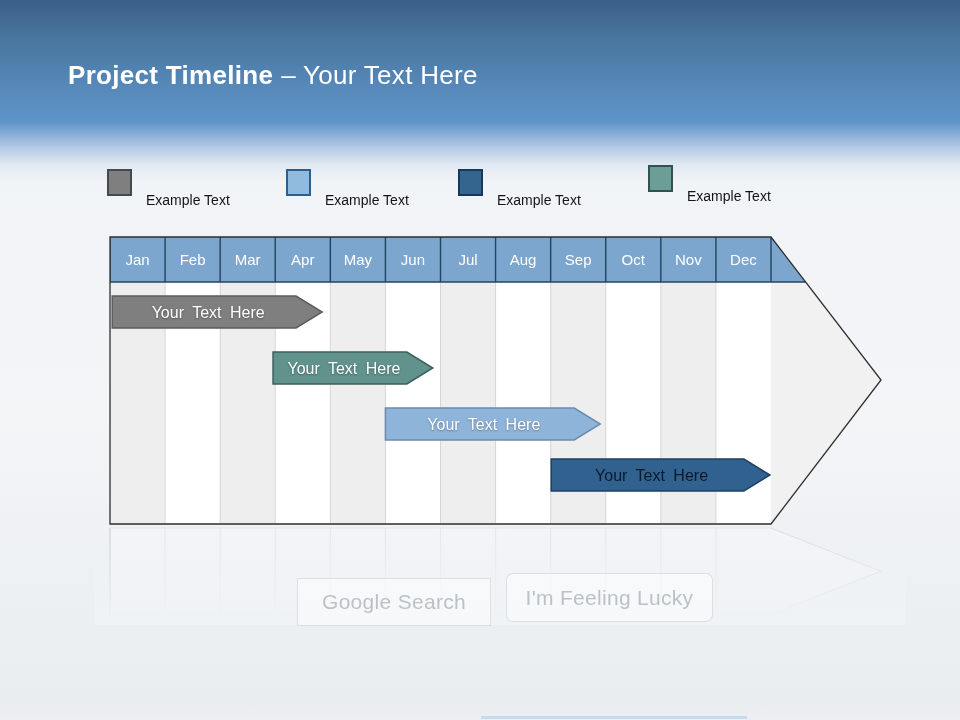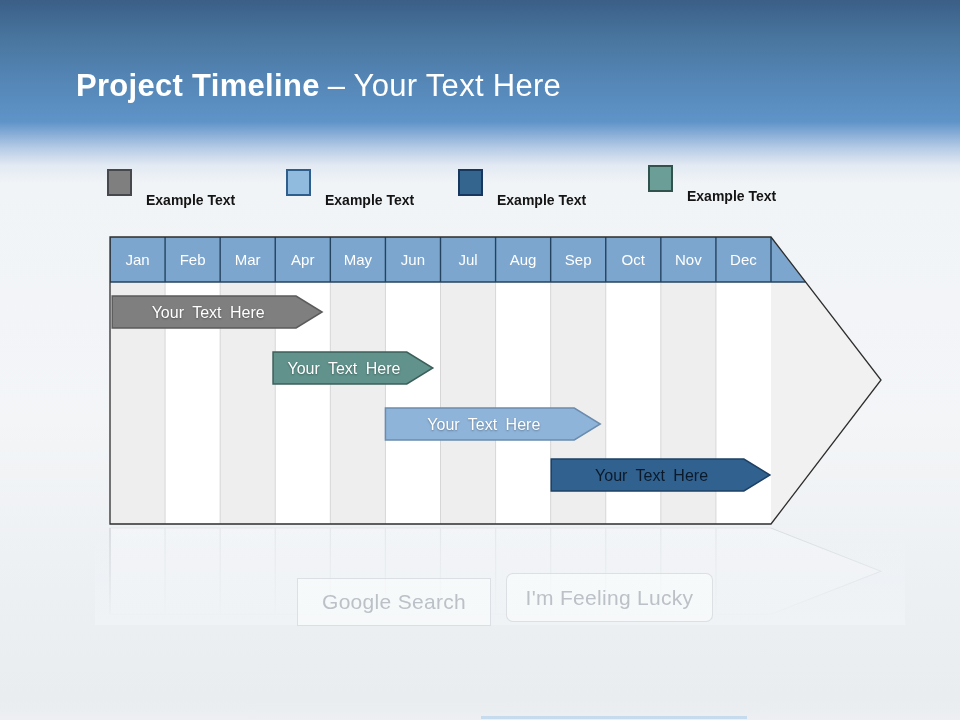--- a/index.html
+++ b/index.html
@@ -5,34 +5,34 @@
   html,body { margin:0; padding:0; }
   .slide {
     position:relative; width:960px; height:720px; overflow:hidden;
     font-family:"Liberation Sans", sans-serif;
     background: linear-gradient(180deg,
       #3b5f87 0%, #49769f 5.5%, #5688b9 12%, #5f94c8 16.9%,
       #7ea7d3 18.2%, #b7cce6 20.6%, #e3eaf3 23%, #f1f4f7 25.5%,
       #f3f5f7 58%, #e9edf0 97%, #edeff2 100%);
   }
   h1.slide-title {
-    position:absolute; left:68px; top:60px; margin:8px;
-    font-size:31px; color:#ffffff; font-weight:400; letter-spacing:0.3px;
+    position:absolute; left:68px; top:60px; margin:0;
+    font-size:26px; color:#ffffff; font-weight:400; letter-spacing:0.3px;
   }
   .t-bold { font-weight:700; }
   .t-light { font-weight:400; margin-left:8px; }
 
   .legend { position:absolute; left:0; top:0; width:960px; height:0; }
   .legend-item { position:absolute; display:flex; align-items:center; height:30px; }
   .legend-item:nth-of-type(1){ left:107px; top:167px; }
   .legend-item:nth-of-type(2){ left:286px; top:167px; }
   .legend-item:nth-of-type(3){ left:458px; top:167px; }
   .legend-item:nth-of-type(4){ left:648px; top:163px; }
   .swatch { width:25px; height:27px; border:2px solid #333; box-sizing:border-box; margin-right:14px; }
-  .legend-label { font-size:14px; font-weight:700; color:#141414;margin-top:35px; }
+  .legend-label { font-size:14px; font-weight:400; color:#141414;margin-top:35px; }
 
   #timeline-svg { position:absolute; left:0; top:0; }
   #timeline-svg text { font-family:"Liberation Sans", sans-serif; }
   #timeline-svg text.bar-text-shadow { text-shadow: 0 1.5px 2px rgba(0,0,0,0.35); }
 
   .watermark { position:absolute; left:0; top:572px; width:938px; height:60px;text-align:right; }
   .g-btn {
     position:absolute; display:flex; align-items:center; justify-content:center;
     background:rgba(252,253,254,0.55); border:1px solid rgba(198,203,209,0.55);
     color:#bcc1c7; font-size:21px; letter-spacing:0.3px;

